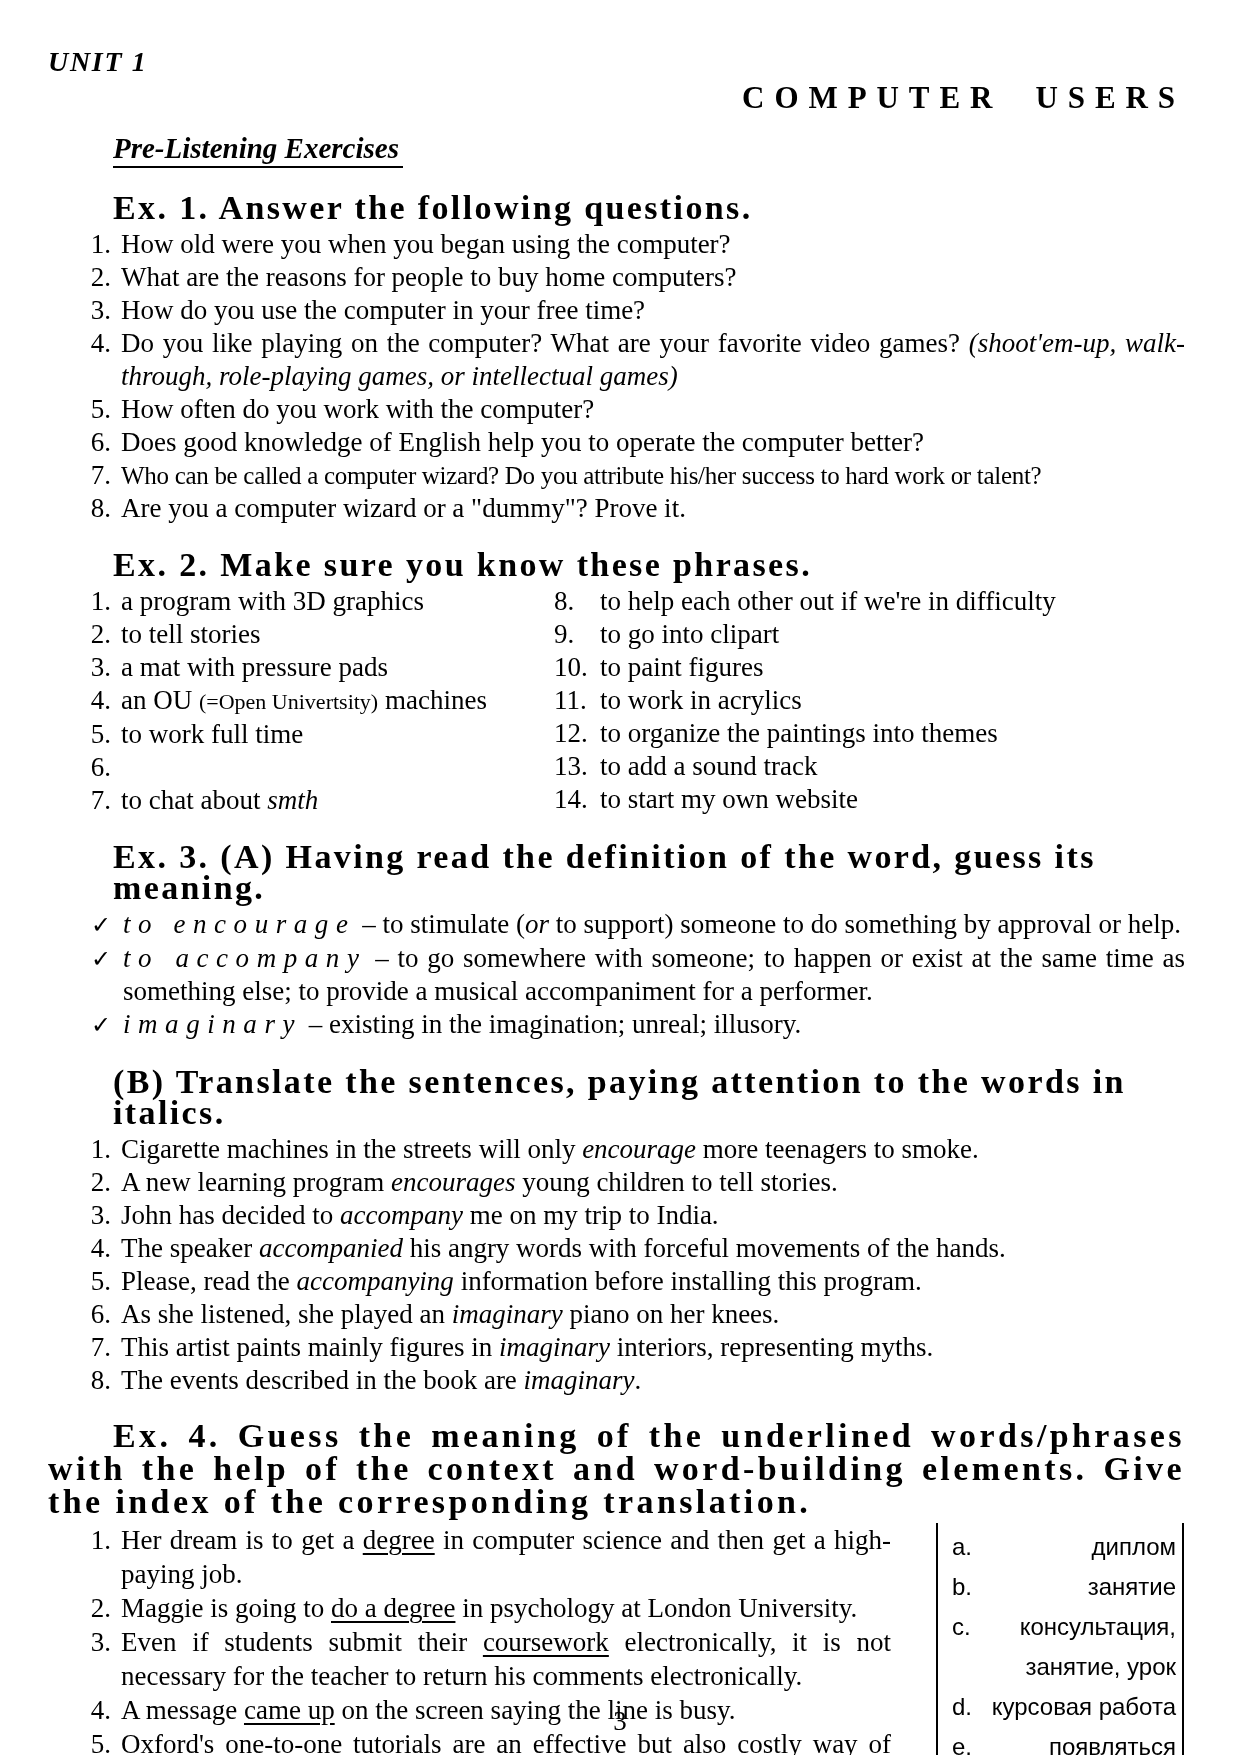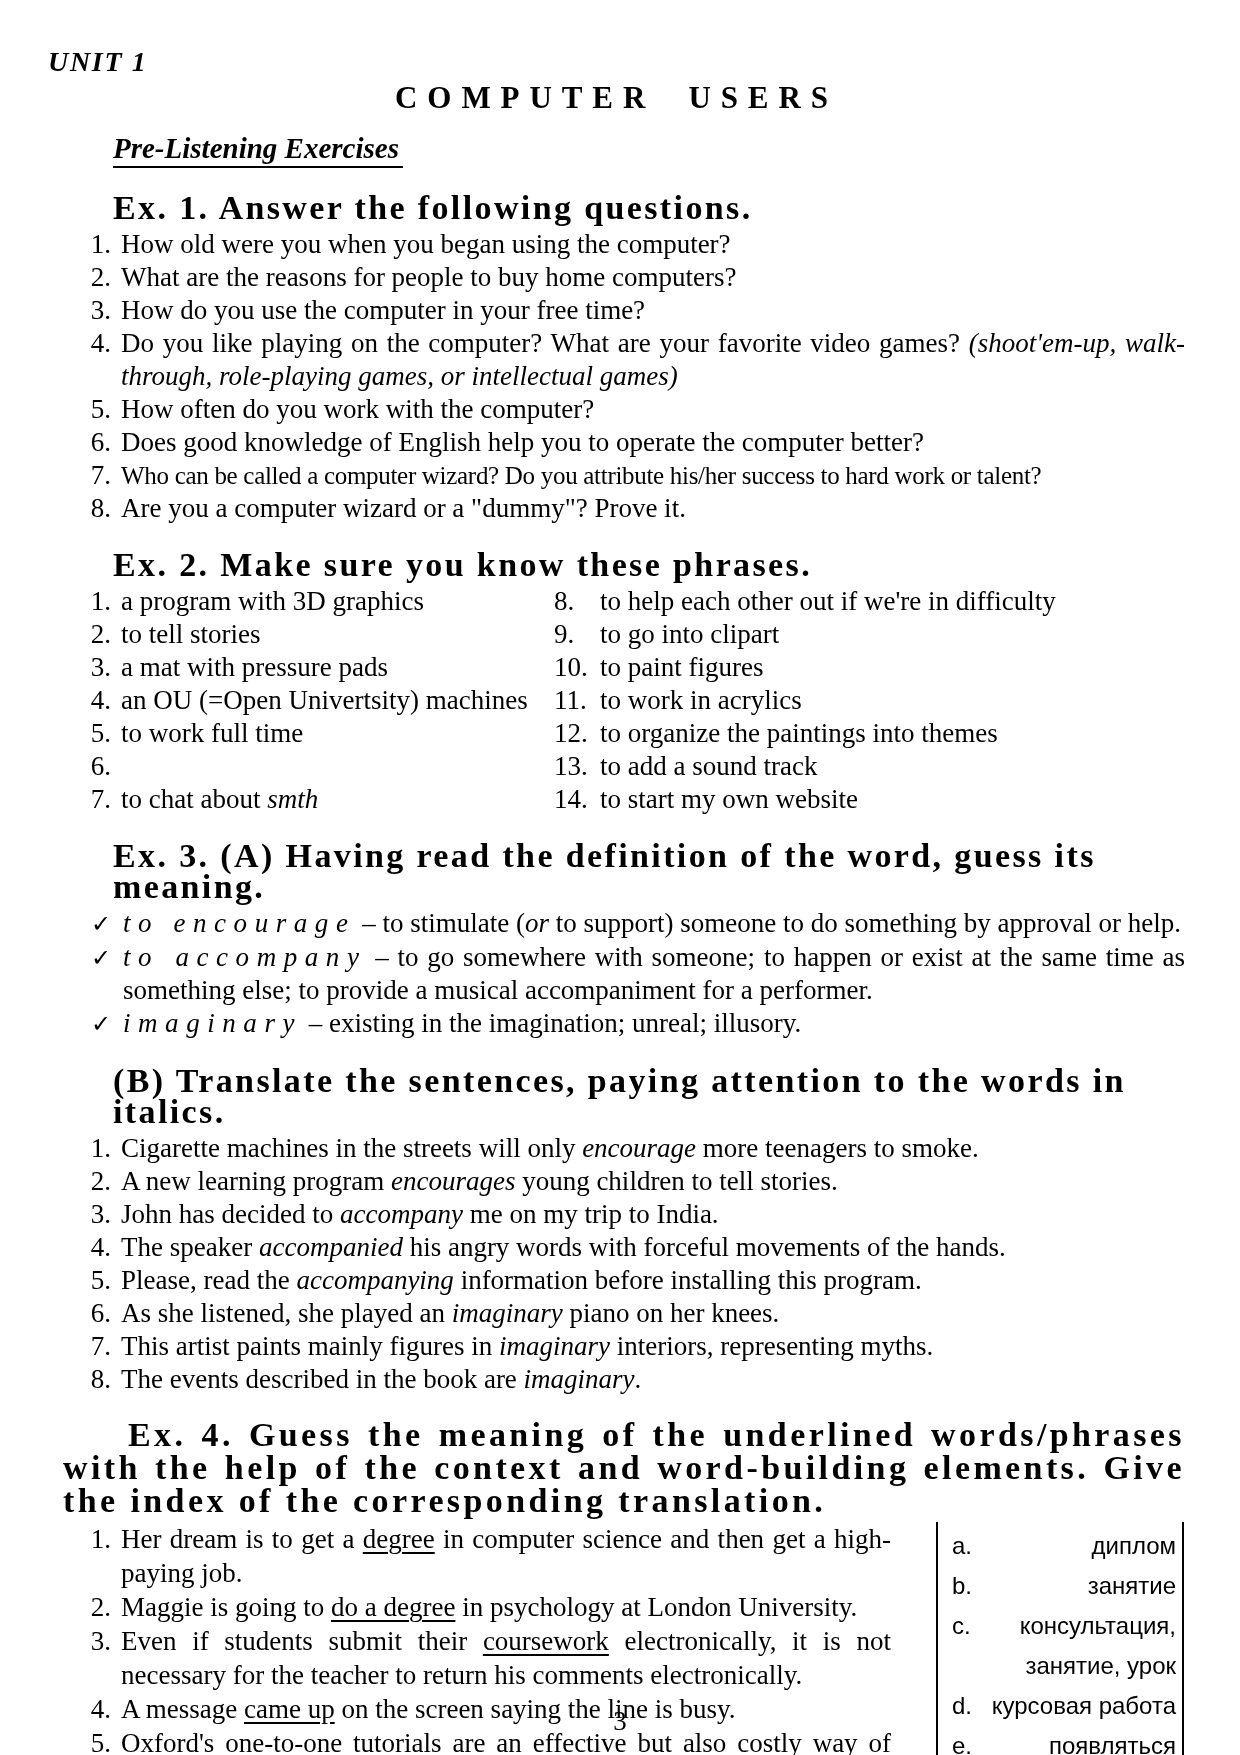--- a/index.html
+++ b/index.html
@@ -12,57 +12,57 @@
     font-family:"Liberation Serif", serif;
     box-sizing:border-box;
     padding:46px 55px 0 48px;
     overflow:hidden;
   }
   .unit {
     font-weight:bold; font-style:italic;
     font-size:28px; letter-spacing:0.06em;
   }
   .title {
-    text-align:center;
+    text-align:right;
     font-weight:bold; font-size:31px;
     letter-spacing:0.32em; word-spacing:0.5em;
     margin-top:2px;
   }
   .subtitle-wrap { margin:16px 0 12px 65px; }
   .subtitle {
     display:inline-block;
     font-weight:bold; font-style:italic;
     font-size:29px;
     border-bottom:2px solid #000;
     padding:0 4px 1px 0;
   }
   .ex-heading {
     margin:24px 0 5px 65px;
     font-weight:bold; font-size:34px;
     letter-spacing:0.07em;
     line-height:31px;
   }
   .ex4-heading {
-    margin-left:15px;
+    margin-left:0;
     text-indent:65px;
     text-align:justify;
     letter-spacing:0.1em;
     line-height:33px;
     margin-top:22px;
   }
   ul.num-list, ul.trans-list { list-style:none; margin:0; padding:0; }
   ul.num-list { margin-left:23px; font-size:27px; }
   ul.num-list li { display:flex; align-items:baseline; line-height:33px; }
   .marker { flex:0 0 40px; text-align:right; padding-right:10px; box-sizing:content-box; }
   .body { flex:1; text-align:justify; }
   .col-right .marker { text-align:left; flex-basis:42px; padding-right:4px; }
   li.tight .body { font-size:25px; letter-spacing:-0.3px; }
   .i { font-style:italic; }
   .u { text-decoration:underline; text-underline-offset:4px; text-decoration-thickness:2px; }
-  .small { font-size:27px; }
+  .small { font-size:22px; }
   .term { font-style:italic; letter-spacing:0.28em; }
   .check-list .marker { font-size:24px; padding-right:12px; }
   .two-col { display:flex; }
   .two-col .col-left { flex:0 0 458px; }
   .two-col .col-right { flex:1; margin-left:25px; }
   .ex4-row { display:flex; margin-top:5px; }
   .ex4-main { flex:0 0 888px; box-sizing:border-box; padding-right:45px; }
   .ex4-main ul.num-list li { line-height:34px; }
   .ex4-trans {
     flex:0 0 248px; box-sizing:border-box;

